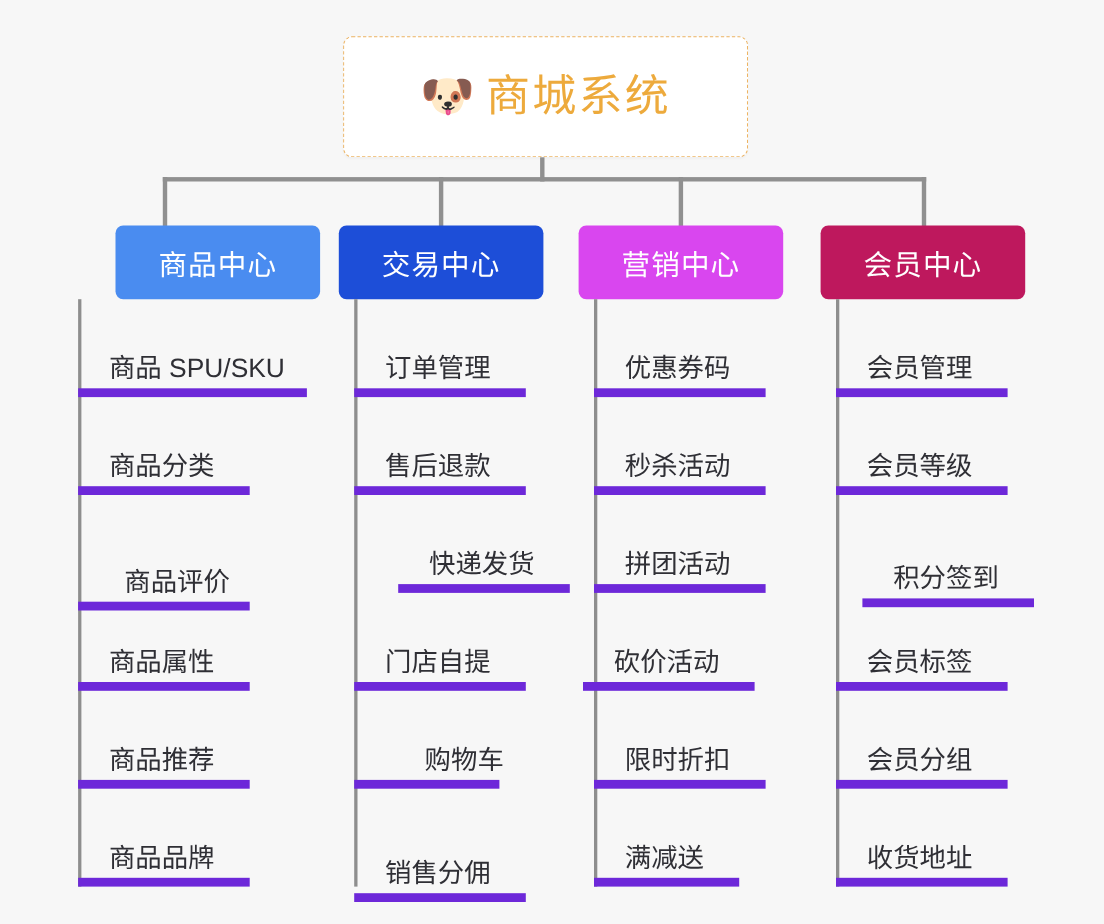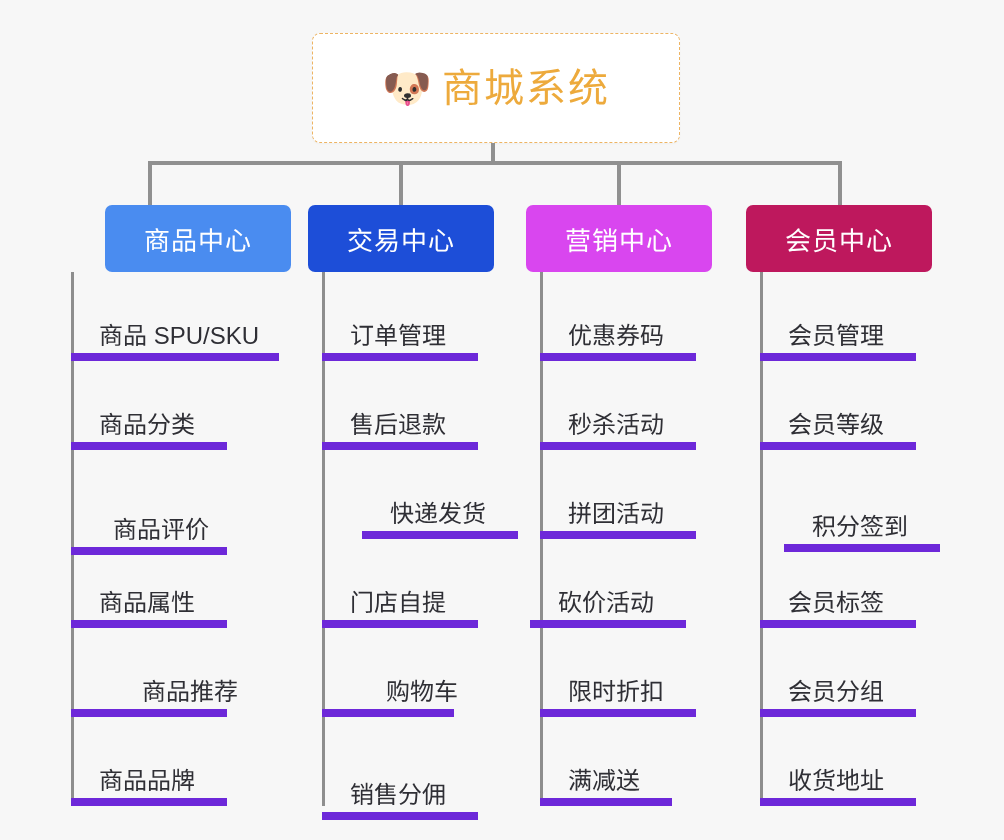--- a/index.html
+++ b/index.html
@@ -141,21 +141,21 @@
           </div>
           <div class="item" style="top: 89px; left: 14px; width: 156px;">
             <span class="item-label">商品分类</span>
           </div>
           <div class="item" style="top: 194px; left: 14px; width: 156px; padding-left: 14px;">
             <span class="item-label">商品评价</span>
           </div>
           <div class="item" style="top: 267px; left: 14px; width: 156px;">
             <span class="item-label">商品属性</span>
           </div>
-          <div class="item" style="top: 356px; left: 14px; width: 156px; padding-left: 43px;">
+          <div class="item" style="top: 356px; left: 14px; width: 156px;">
             <span class="item-label">商品推荐</span>
           </div>
           <div class="item" style="top: 445px; left: 14px; width: 156px;">
             <span class="item-label">商品品牌</span>
           </div>
         </div>
       </div>
       <div class="branch" style="left: 308px; width: 186px;">
         <div class="cat-box" style="width: 186px; background: #1d4ed8;">
           <span>交易中心</span>

